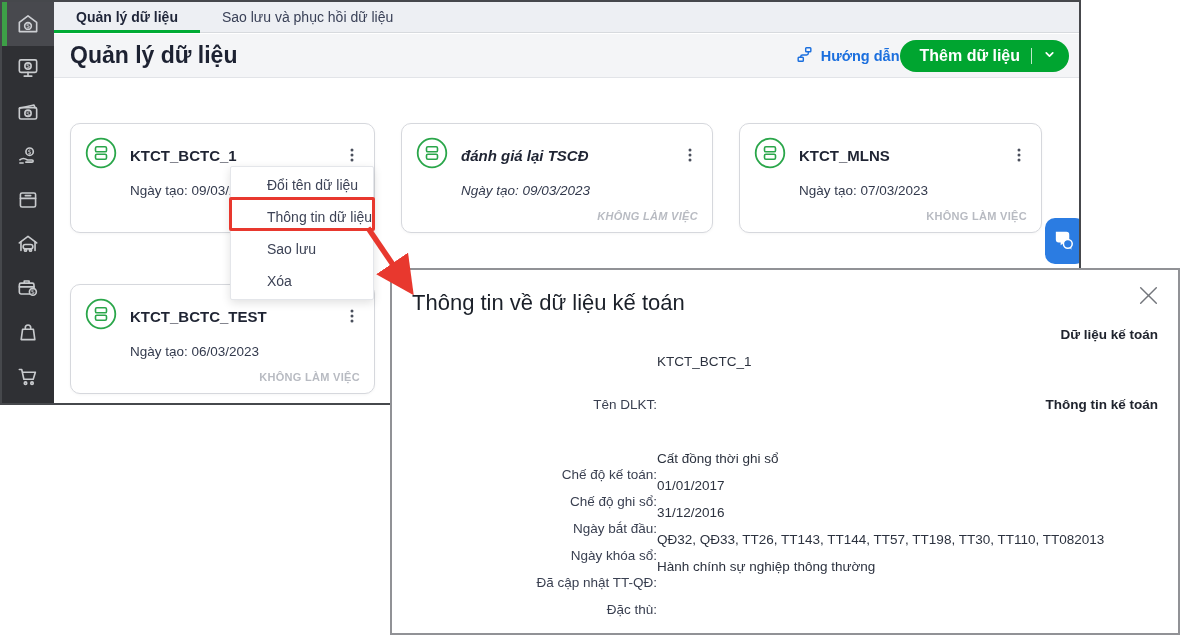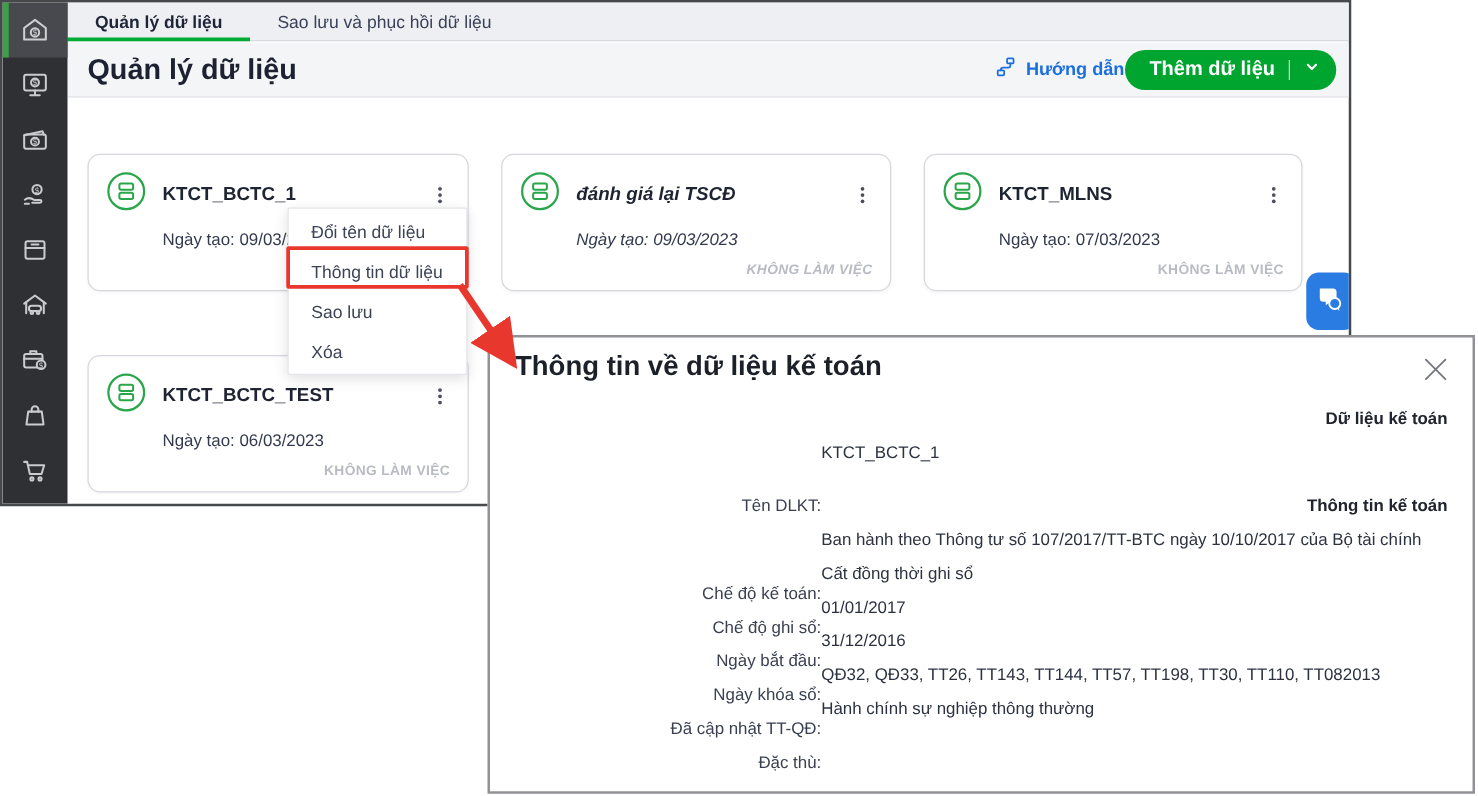--- a/index.html
+++ b/index.html
@@ -89,36 +89,36 @@
   }
 
   
   .context-menu {
     position:absolute; left:230px; top:166px; width:144px; z-index:10;
     background:#fff; border:1px solid #e4e6ea; border-radius:2px;
     box-shadow:0 3px 10px rgba(0,0,0,0.12); padding:2px 0;
   }
   .menu-item {
     height:32px; line-height:32px; padding-left:18px;
-    font-size:14px; color:#3d4356; cursor:pointer; white-space:nowrap;
+    font-size:14px; color:#3d4356; cursor:pointer; white-space:nowrap;margin-left:18px;
   }
 
   
   .red-box {
     position:absolute; left:229px; top:197px; width:146px; height:34px;
     border:3px solid #e8382e; border-radius:2px; z-index:20; pointer-events:none;
   }
   .red-arrow { position:absolute; left:352px; top:218px; z-index:60; pointer-events:none; }
 
   
   .modal {
     position:absolute; left:390px; top:268px; width:790px; height:367px; z-index:50;
     background:#fff; border:2px solid #919296;
   }
-  .modal-title { position:absolute; left:20px; top:10px; font-size:22px; font-weight:bold; color:#1b2029; white-space:nowrap; }
+  .modal-title { position:absolute; left:20px; top:20px; font-size:22px; font-weight:normal; color:#1b2029; white-space:nowrap; }
   .modal-close { position:absolute; right:16px; top:11px; width:28px; height:28px; display:flex; align-items:center; justify-content:center; cursor:pointer; }
   .modal-body { position:absolute; left:20px; top:52px; right:20px;text-align:right; }
   .sec-heading { font-size:13.5px; font-weight:bold; color:#20242e; height:26px; line-height:26px; }
   .info-row { display:flex; height:27px; line-height:27px; font-size:13.5px; white-space:nowrap; }
   .info-label { width:245px; flex:0 0 245px; color:#3a4051;margin-top:43px; }
   .info-value { color:#2c323f; }
   .section + .section { margin-top:17px; }
 </style>
 </head>
 <body>
@@ -389,21 +389,20 @@
       <div class="info-row">
         <span class="info-label">Tên DLKT:</span>
         <span class="info-value">KTCT_BCTC_1</span>
       </div>
     </div>
 
     <div class="section">
       <div class="sec-heading">Thông tin kế toán</div>
       <div class="info-row">
         <span class="info-label">Chế độ kế toán:</span>
-        <span class="info-value">Ban hành theo Thông tư số 107/2017/TT-BTC ngày 10/10/2017 của Bộ tài chính</span>
       </div>
       <div class="info-row">
         <span class="info-label">Chế độ ghi sổ:</span>
         <span class="info-value">Cất đồng thời ghi sổ</span>
       </div>
       <div class="info-row">
         <span class="info-label">Ngày bắt đầu:</span>
         <span class="info-value">01/01/2017</span>
       </div>
       <div class="info-row">

